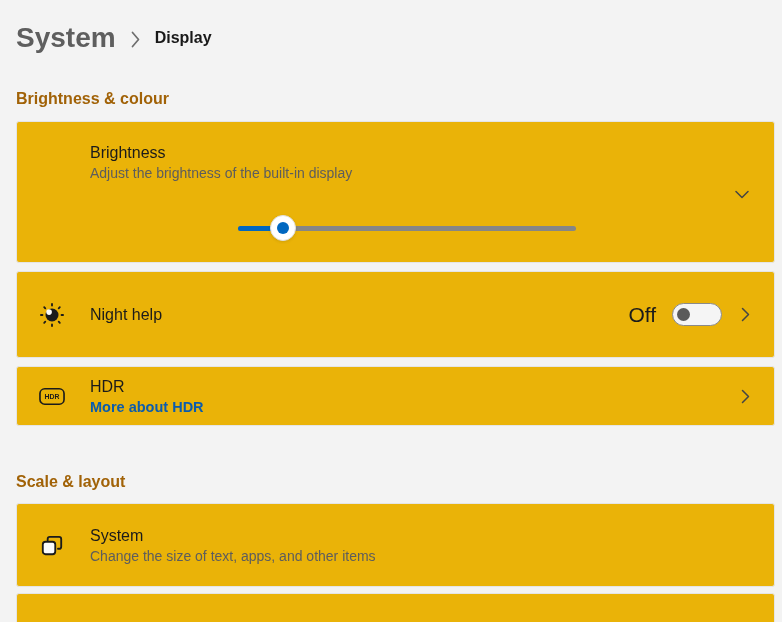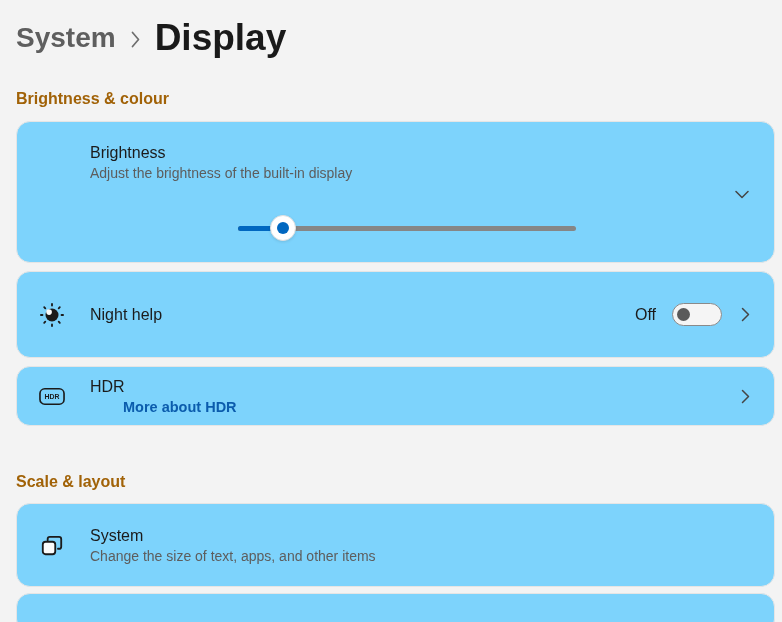--- a/index.html
+++ b/index.html
@@ -11,57 +11,57 @@
     color: #1b1b1b;
   }
 
   
   .breadcrumb {
     display: flex; align-items: center;
     margin: 14px 0 0 16px; height: 48px; gap: 14px;
   }
   .crumb-parent { font-size: 28px; font-weight: 600; color: #5e5e5e; cursor: pointer; }
   .crumb-sep { display: flex; align-items: center; margin-top: 3px; }
-  .crumb-current { font-size: 37px; font-weight: 600; color: #191919; }
+  .crumb-current { font-size: 16px; font-weight: 600; color: #191919; }
 
   
   .section-header {
     margin: 27px 0 0 16px;
     font-size: 16px; font-weight: 700; color: #a16207;
     line-height: 19px;
   }
   .section-header.second { margin-top: 46px; }
 
   
   .card {
     margin-left: 16px; width: 759px;
-    background: #7dd3fc;
+    background: #eab308;
     border: 1px solid #e5e5e5;
-    border-radius: 14px;
+    border-radius: 3px;
     position: relative;
   }
   .card-brightness { margin-top: 13px; height: 142px; }
   .card-nightlight { margin-top: 8px; height: 87px; }
   .card-hdr        { margin-top: 8px; height: 60px; }
   .card-scale      { margin-top: 12px; height: 84px; }
   .card-partial    { margin-top: 6px; height: 40px; }
 
   .card-row {
     display: flex; align-items: center;
     height: 100%;
     padding: 0 24px 0 22px;
   }
   .icon-box {
     width: 26px; height: 26px; margin-right: 25px;
     flex-shrink: 0; display: flex; align-items: center; justify-content: center;
   }
   .texts { display: flex; flex-direction: column; gap: 3px; }
   .card-title { font-size: 16px; color: #1b1b1b; line-height: 19px; }
   .card-subtitle { font-size: 14px; color: #5d5d5d; line-height: 17px; }
-  .card-link { font-size: 14.5px; font-weight: 700; color: #0b5cad; line-height: 17px; cursor: pointer; margin-left: 33px; }
+  .card-link { font-size: 14.5px; font-weight: 700; color: #0b5cad; line-height: 17px; cursor: pointer; }
 
   .right-group { margin-left: auto; display: flex; align-items: center; }
 
   
   .card-brightness .texts { position: absolute; left: 73px; top: 21px; }
   .card-brightness .icon-box { position: absolute; left: 38px; top: 179px; }
   .brightness-icon-abs { position: absolute; left: 22px; top: 58px; width: 26px; height: 26px; }
   .expander-btn {
     position: absolute; right: 24px; top: 64px;
     width: 16px; height: 16px;
@@ -90,21 +90,21 @@
     box-shadow: 0 1px 3px rgba(0,0,0,0.1);
     cursor: grab;
   }
   .slider-dot {
     position: absolute; left: 6px; top: 6px;
     width: 12px; height: 12px;
     background: #0067c0; border-radius: 50%;
   }
 
   
-  .toggle-label { font-size: 16px; color: #1b1b1b; margin-right: 16px; }
+  .toggle-label { font-size: 21px; color: #1b1b1b; margin-right: 16px; }
   .toggle {
     width: 50px; height: 23px;
     border: 1px solid #8a8a8a; border-radius: 13px;
     background: #f5f5f5;
     position: relative; cursor: pointer;
     margin-right: 19px;
   }
   .toggle-knob {
     position: absolute; left: 4px; top: 4px;
     width: 13px; height: 13px;

